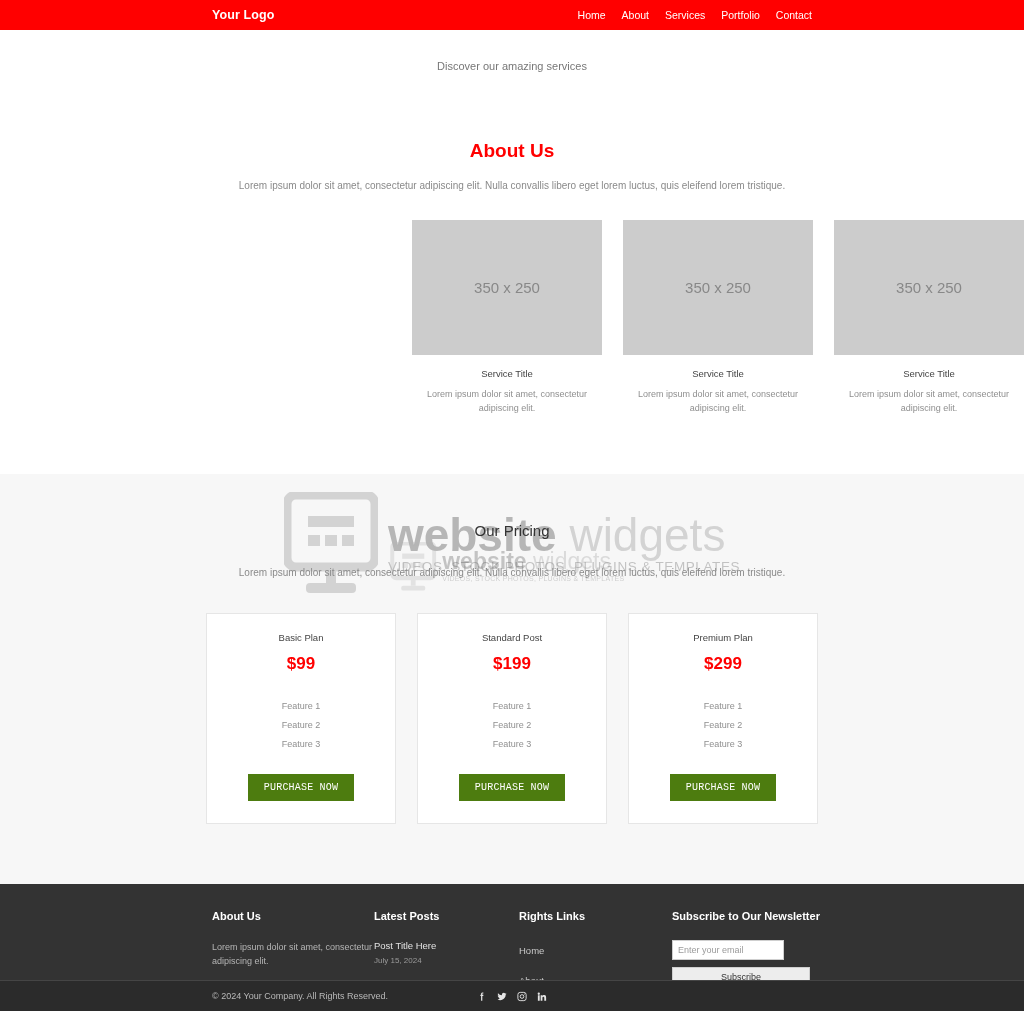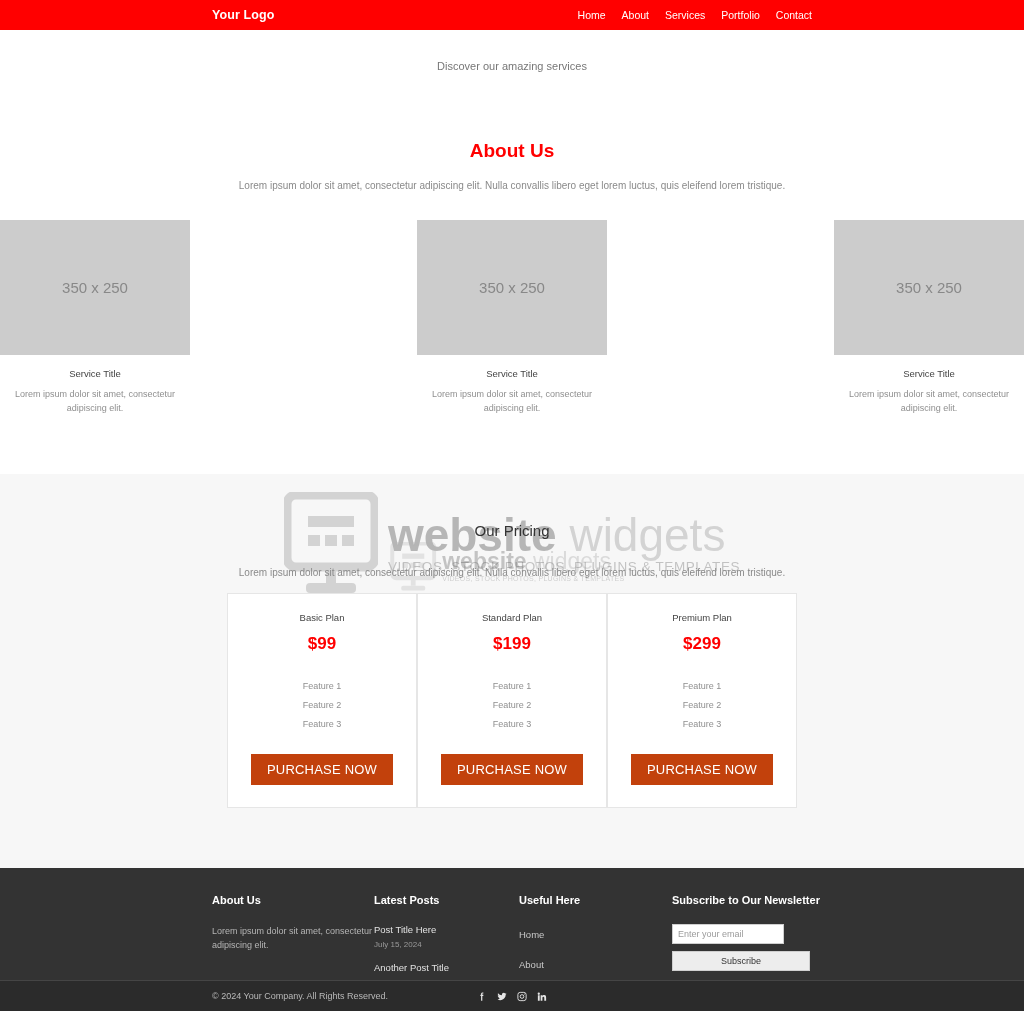--- a/index.html
+++ b/index.html
@@ -58,21 +58,21 @@
   .section-lead {
     margin-top: 16px;
     font-size: 10px;
     color: #8a8a8a;
     line-height: 1.5;
   }
 
   
   .services {
     display: flex;
-    justify-content: space-between;
+    justify-content: flex-end;
     gap: 21px;
     padding: 27px 0 58px;
     background: #fff;
   }
   .service-card { width: 190px; text-align: center; }
   .placeholder {
     width: 190px;
     height: 135px;
     background: #cccccc;
     display: flex;
@@ -105,21 +105,22 @@
     font-size: 15px;
     color: #333333;
     font-weight: normal;
     position: relative;
     z-index: 3;
   }
   .pricing .section-lead { position: relative; z-index: 3; margin-top: 26px; }
   .price-cards {
     display: flex;
     justify-content: center;
-    margin-top: 13px;
+    gap: 21px;
+    margin-top: 33px;
     position: relative;
     z-index: 3;
   }
   .price-card {
     width: 190px;
     background: #ffffff;
     border: 1px solid #e6e6e6;
     padding: 18px 0 22px;
   }
   .price-card h3 {
@@ -135,26 +136,26 @@
   }
   .features { margin-top: 23px; }
   .features li {
     list-style: none;
     font-size: 9px;
     color: #8f8f8f;
     padding: 4.5px 0;
   }
   .purchase-btn {
     margin-top: 20px;
-    background: #c2410c;
+    background: #4d7c0f;
     color: #ffffff;
     border: none;
     padding: 8px 16px;
-    font-size: 13px;
-    font-family: Liberation Sans, sans-serif;
+    font-size: 10px;
+    font-family: Liberation Mono, monospace;
     cursor: pointer;
     letter-spacing: .2px;
   }
 
   
   .watermark {
     position: absolute;
     left: 0; right: 0;
     top: 10px;
     height: 120px;
@@ -383,21 +384,21 @@
         <div class="price-amount">$99</div>
         <ul class="features">
           <li>Feature 1</li>
           <li>Feature 2</li>
           <li>Feature 3</li>
         </ul>
         <button class="purchase-btn">PURCHASE NOW</button>
       </div>
 
       <div class="price-card">
-        <h3>Standard Plan</h3>
+        <h3>Standard Post</h3>
         <div class="price-amount">$199</div>
         <ul class="features">
           <li>Feature 1</li>
           <li>Feature 2</li>
           <li>Feature 3</li>
         </ul>
         <button class="purchase-btn">PURCHASE NOW</button>
       </div>
 
       <div class="price-card">
@@ -427,21 +428,21 @@
           <a href="#" class="post-title">Post Title Here</a>
           <span class="post-date">July 15, 2024</span>
         </div>
         <div class="post-item">
           <a href="#" class="post-title">Another Post Title</a>
 
         </div>
       </div>
 
       <div class="col-links">
-        <h4>Useful Here</h4>
+        <h4>Rights Links</h4>
         <ul class="link-list">
           <li><a href="#">Home</a></li>
           <li><a href="#">About</a></li>
 
         </ul>
       </div>
 
       <div class="col-news">
         <h4>Subscribe to Our Newsletter</h4>
         <input class="news-input" type="text" placeholder="Enter your email" style="">

